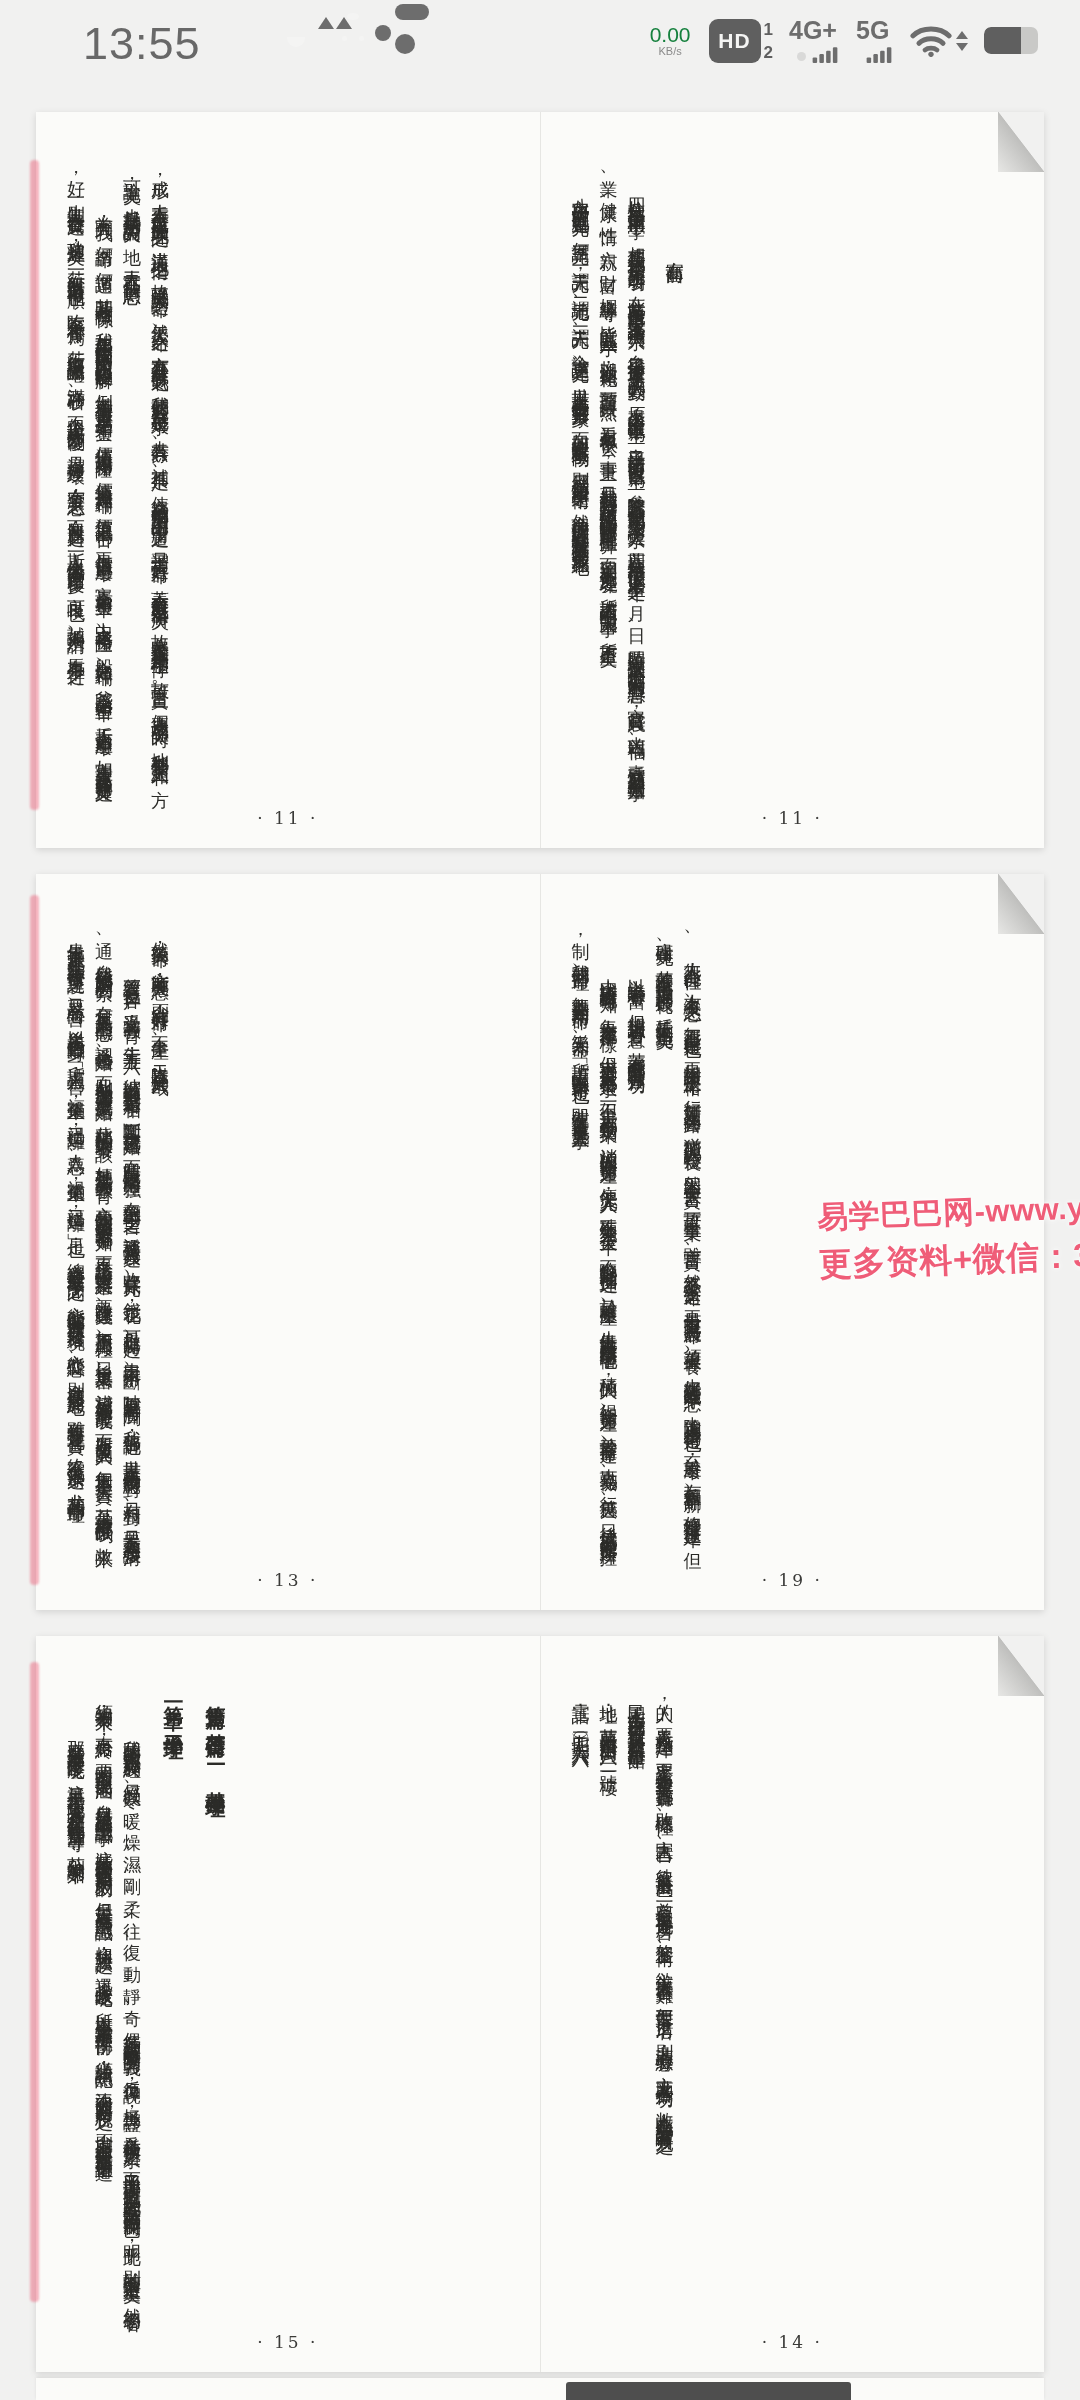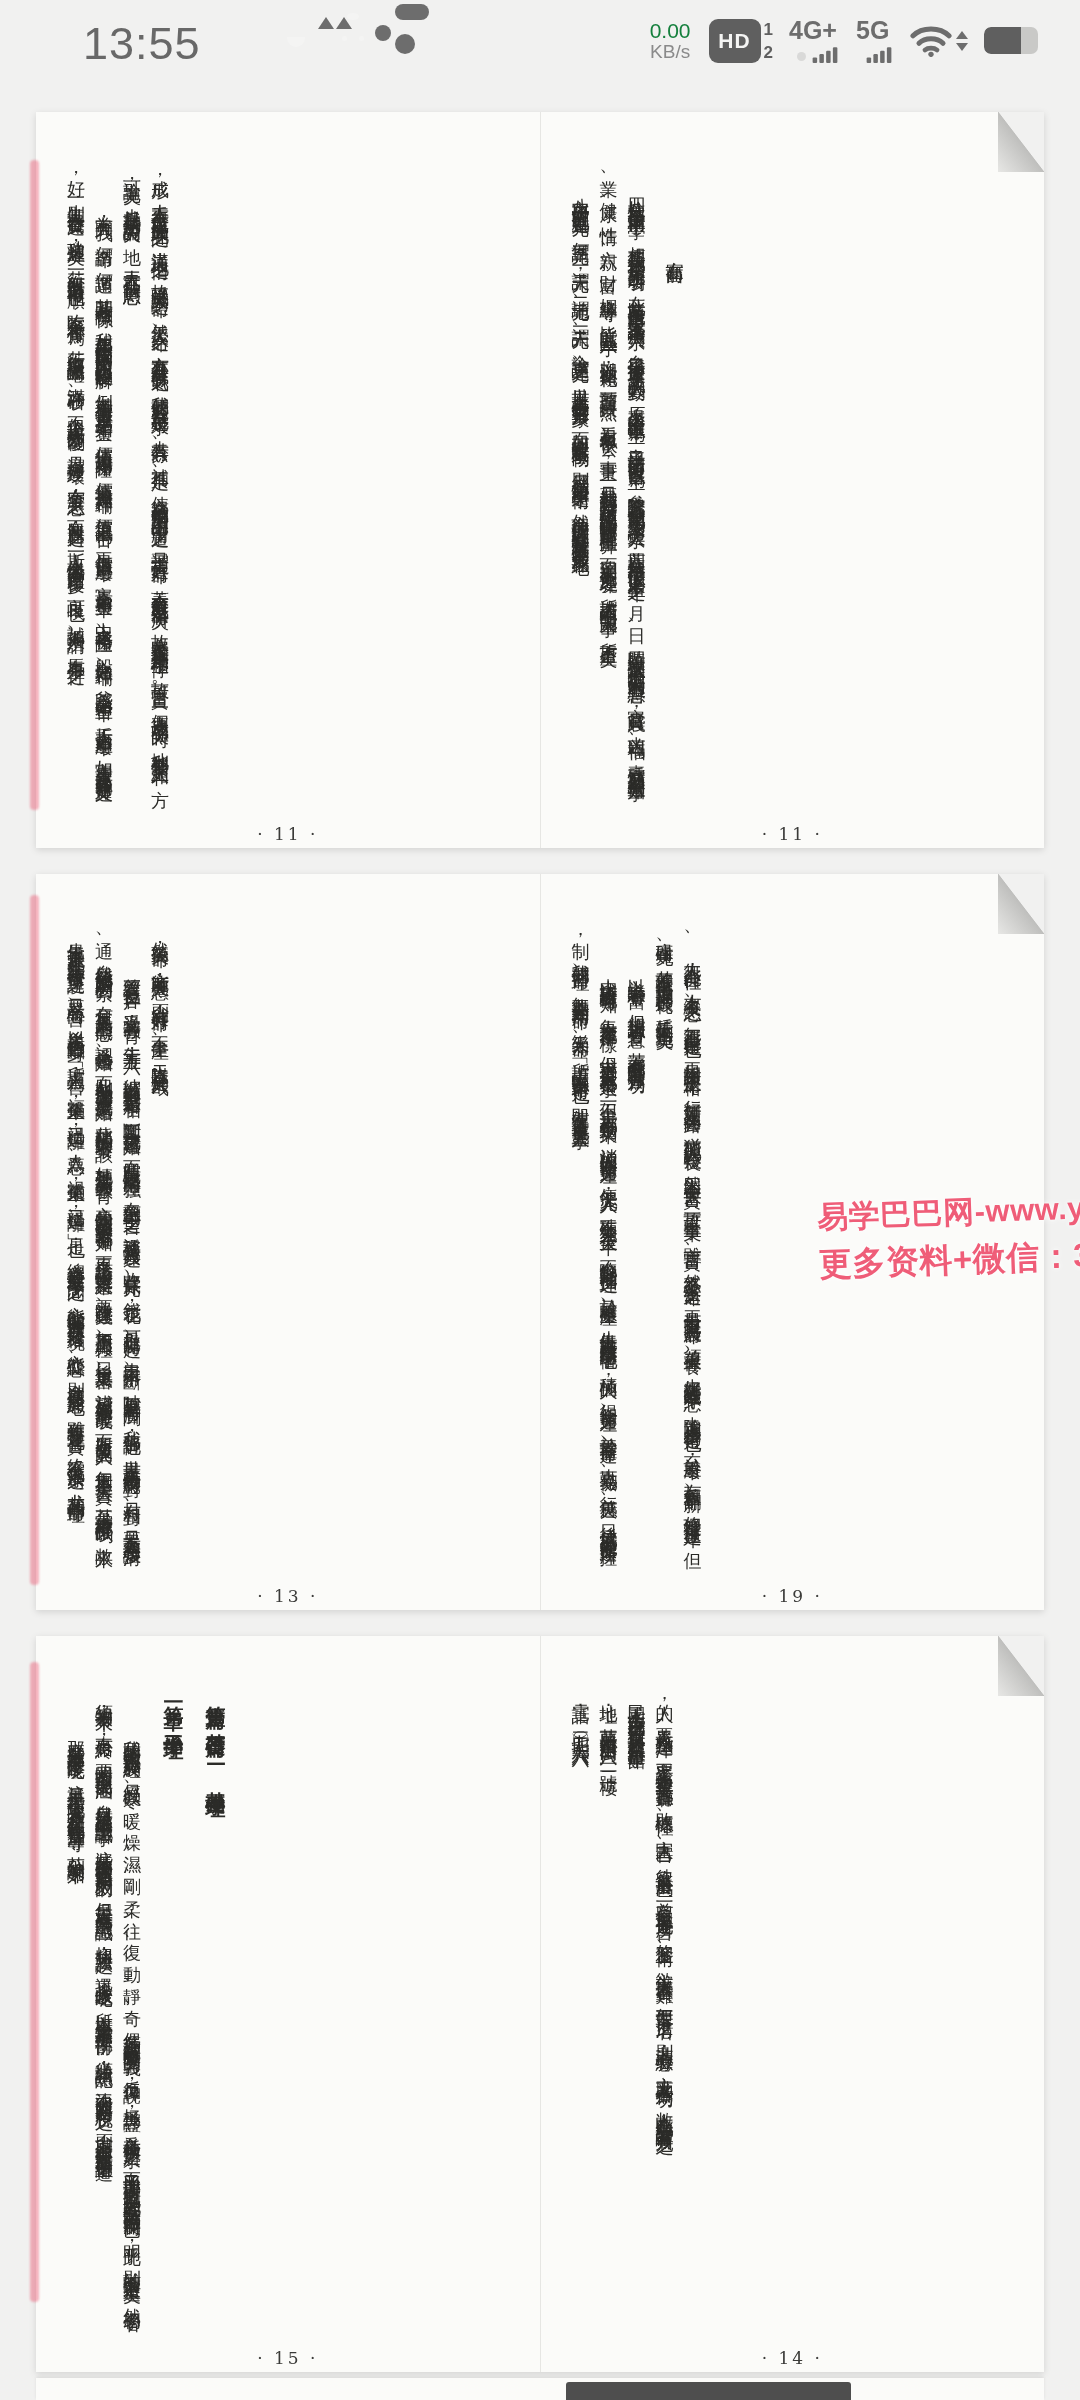--- a/index.html
+++ b/index.html
@@ -19,21 +19,21 @@
   .ic-cat:before{left:1px;} .ic-cat:after{right:1px;}
   .ic-cat .eyes{position:absolute;top:12px;left:7px;width:5px;height:5px;border-radius:50%;background:#f4f4f3;box-shadow:17px 0 0 #f4f4f3;}
   .ic-cat .muzzle{position:absolute;bottom:4px;left:12px;width:12px;height:7px;border-radius:50%;background:#f4f4f3;}
   .ic-cloud{position:relative;width:40px;height:38px;}
   .ic-cloud .moon{position:absolute;right:2px;top:1px;width:16px;height:16px;border-radius:50%;background:#6d6d6d;}
   .ic-cloud .puff{position:absolute;left:2px;top:10px;width:20px;height:20px;border-radius:50%;background:#6d6d6d;}
   .ic-cloud .base{position:absolute;left:2px;bottom:4px;width:34px;height:16px;border-radius:8px;background:#6d6d6d;}
   .sb-right{display:flex;align-items:center;gap:16px;}
   .speed{display:flex;flex-direction:column;align-items:center;line-height:1.05;margin-right:2px;}
   .speed .v{font-size:21px;color:#15803d;}
-  .speed .u{font-size:19px;color:#8a8a8a;}
+  .speed .u{font-size:11px;color:#8a8a8a;}
   .hd-wrap{display:flex;align-items:center;gap:3px;}
   .hd-badge{width:52px;height:44px;border-radius:9px;background:#5f5f5f;color:#f4f4f3;font-weight:bold;
     font-size:21px;display:flex;align-items:center;justify-content:center;letter-spacing:1px;}
   .sims{display:flex;flex-direction:column;justify-content:space-between;height:40px;font-size:17px;font-weight:bold;color:#5f5f5f;line-height:1;}
   .net{display:flex;flex-direction:column;align-items:flex-start;line-height:1;}
   .net .lbl{font-size:25px;font-weight:bold;color:#6d6d6d;margin-bottom:2px;}
   .net .barrow{display:flex;align-items:flex-end;gap:4px;margin-left:8px;}
   .dot-faint{width:9px;height:9px;border-radius:50%;background:#d9d9d8;margin-bottom:2px;}
   .wifi-wrap{display:flex;align-items:center;gap:4px;}
   .updown{display:flex;flex-direction:column;gap:4px;}
@@ -49,21 +49,21 @@
   .page{position:relative;box-sizing:border-box;width:50%;height:100%;padding:54px 26px 70px 26px;}
   .page-divider{width:1px;background:#e6e6e3;height:100%;}
   .curl{position:absolute;top:0;right:0;width:46px;height:60px;
     background:linear-gradient(to left bottom,#f1f1f0 0%,#f1f1f0 49%,#bfbfbd 50%,#e7e7e5 100%);}
   .vtext{writing-mode:vertical-rl;text-orientation:upright;height:612px;font-size:18px;line-height:28px;
     letter-spacing:2px;color:#2b2b28;font-family:"DejaVu Serif",serif;}
   .vtext p{margin:0;}
   .vtitle{text-indent:4.5em;margin:0 6px 0 10px !important;}
   .vh{font-size:20px;font-weight:bold;margin:0 14px !important;}
   .vflow{display:block;height:100%;}
-  .page-num{position:absolute;bottom:4px;left:0;width:100%;text-align:center;font-size:17px;color:#3a3a38;
+  .page-num{position:absolute;bottom:20px;left:0;width:100%;text-align:center;font-size:17px;color:#3a3a38;
     letter-spacing:3px;font-family:"DejaVu Serif",serif;}
 
   
   .watermark{position:absolute;left:818px;top:1188px;transform:rotate(-2deg);white-space:nowrap;
     font-weight:bold;color:#ef5d78;text-shadow:0 0 3px #ffffff,0 0 7px #ffffff;line-height:1.45;z-index:5;}
   .watermark .l1{font-size:31px;letter-spacing:0.5px;}
   .watermark .l2{font-size:33px;letter-spacing:0.5px;}
   .edge-wm{position:absolute;left:30px;width:9px;border-radius:4px;background:rgba(238,92,118,0.45);filter:blur(1px);z-index:4;}
   .edge-wm.s1{top:160px;height:650px;}
   .edge-wm.s2{top:895px;height:690px;}

